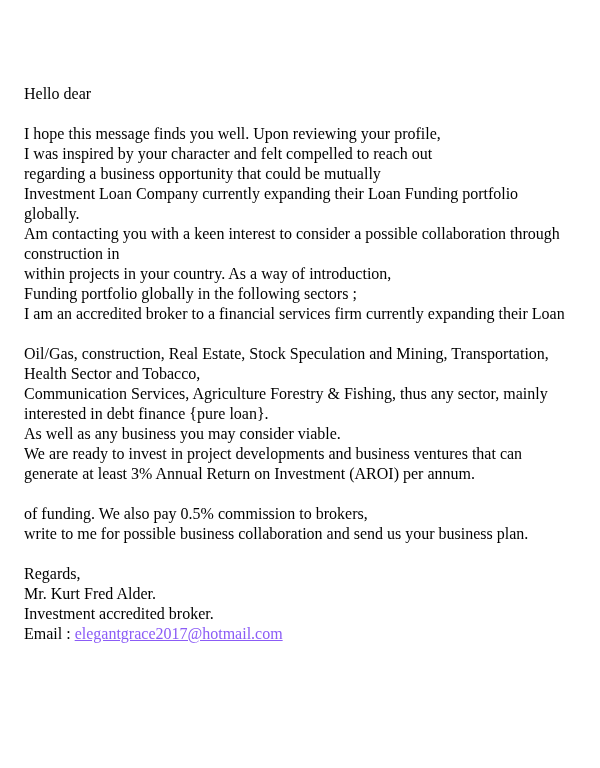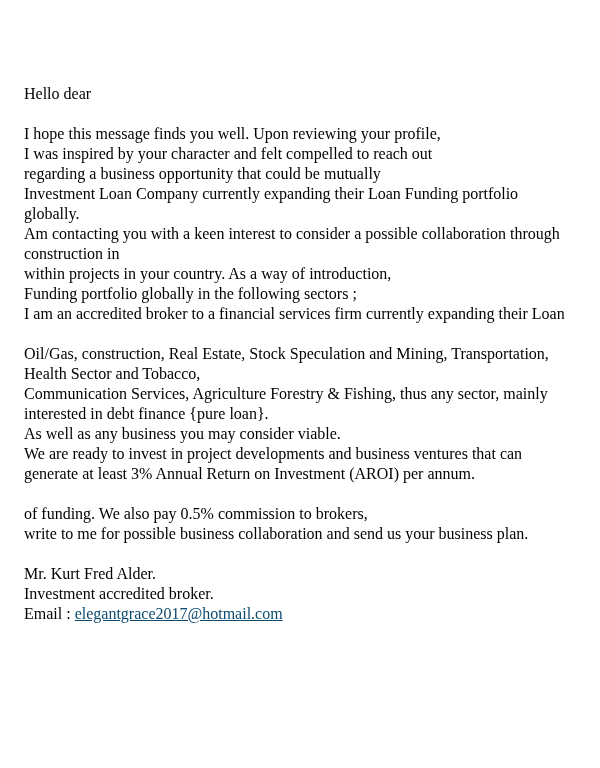--- a/index.html
+++ b/index.html
@@ -54,17 +54,18 @@
       <div class="line">Health Sector and Tobacco,</div>
       <div class="line">Communication Services, Agriculture Forestry &amp; Fishing, thus any sector, mainly</div>
       <div class="line">interested in debt finance {pure loan}.</div>
       <div class="line">As well as any business you may consider viable.</div>
       <div class="line">We are ready to invest in project developments and business ventures that can</div>
       <div class="line">generate at least 3% Annual Return on Investment (AROI) per annum.</div>
       <div class="line"></div>
       <div class="line">of funding. We also pay 0.5% commission to brokers,</div>
       <div class="line">write to me for possible business collaboration and send us your business plan.</div>
       <div class="line"></div>
+      <div class="line">Regards,</div>
       <div class="line">Mr. Kurt Fred Alder.</div>
       <div class="line">Investment accredited broker.</div>
     </div>
-  <div class="line"><span>Email : </span><a class="email-link" style="color: #0c4a6e;">elegantgrace2017@hotmail.com</a></div>
+  <div class="line"><span>Email : </span><a class="email-link" style="color: #8b5cf6;">elegantgrace2017@hotmail.com</a></div>
 </div>
 
 </body></html>

